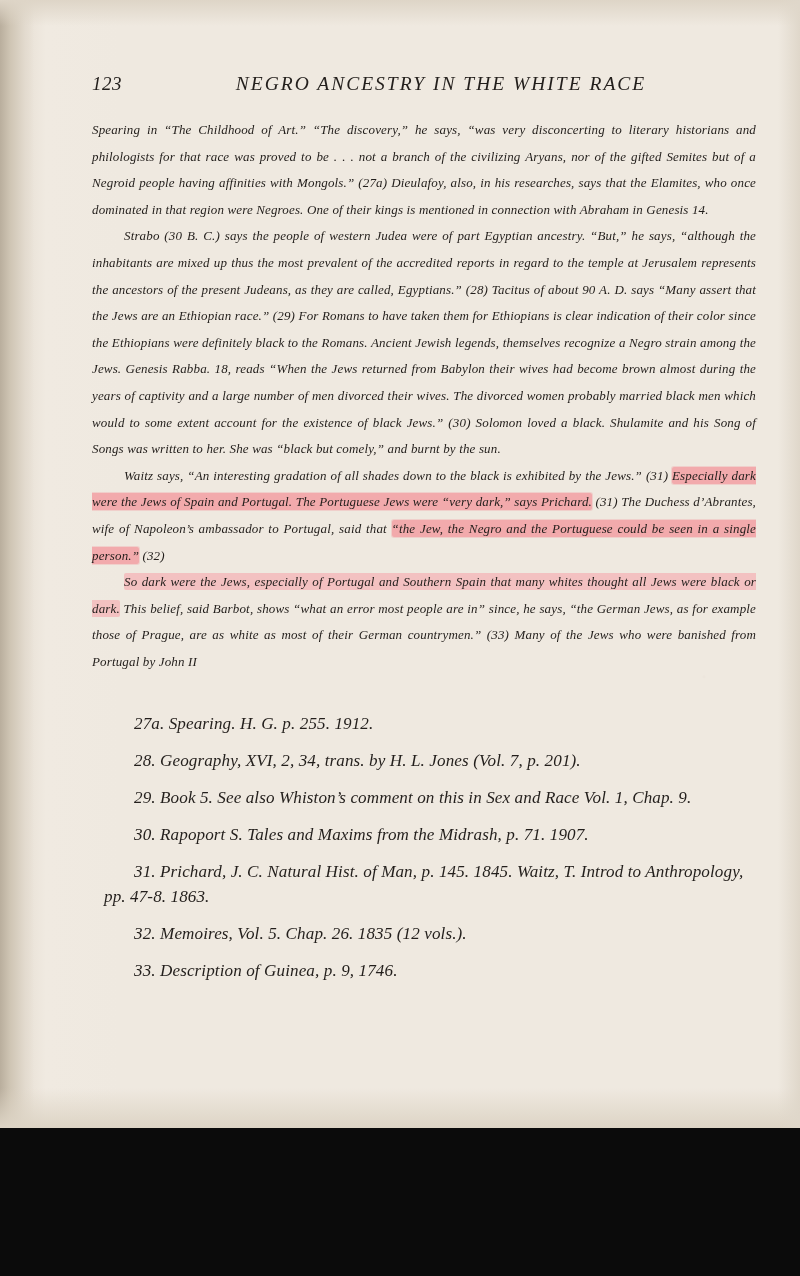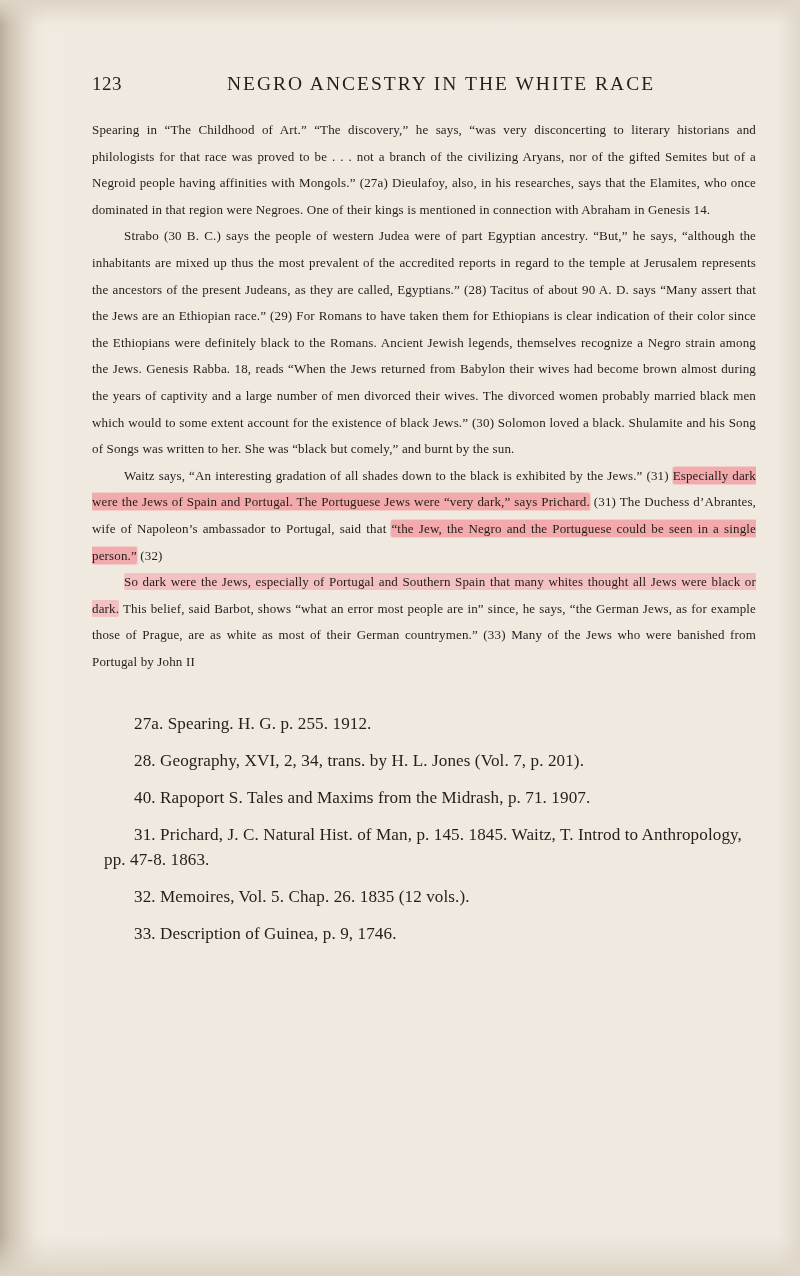--- a/index.html
+++ b/index.html
@@ -9,26 +9,27 @@
   }
   body {
     width: 800px;
     height: 1276px;
     overflow: hidden;
     font-family: "Liberation Serif", serif;
   }
   .page {
     position: relative;
     width: 800px;
-    height: 1276px;
+    height: 1128px;
     background: #efe9e0;
     background-image:
       linear-gradient(to right, #d8cfc2 0px, #e6ded2 18px, #f0eae1 46px, #efe9e0 120px),
       linear-gradient(to bottom, #ece6db 0%, #f1ebe2 35%, #eee8de 70%, #e9e2d7 100%);
     overflow: hidden;
+    font-style: italic;
   }
   
   .spine {
     position: absolute;
     top: 0; left: 0;
     width: 34px;
     height: 100%;
     background: linear-gradient(to right, #b9ae9d 0%, #cfc5b4 30%, #e3dbcf 75%, rgba(239,233,224,0) 100%);
     pointer-events: none;
   }
@@ -164,20 +165,21 @@
 
       <p class="indent"><span>Waitz says, “An interesting gradation of all shades down to the black is exhibited by the Jews.” (31) </span><span class="hl">Especially dark were the Jews of Spain and Portugal. The Portuguese Jews were “very dark,” says Prichard.</span><span> (31) The Duchess d’Abrantes, wife of Napoleon’s ambassador to Portugal, said that </span><span class="hl">“the Jew, the Negro and the Portuguese could be seen in a single person.”</span><span> (32)</span></p>
 
       <p class="indent"><span class="hl-soft">So dark were the Jews, especially of Portugal and Southern Spain that many whites thought all Jews were black or dark.</span><span> This belief, said Barbot, shows “what an error most people are in” since, he says, “the German Jews, as for example those of Prague, are as white as most of their German countrymen.” (33) Many of the Jews who were banished from Portugal by John II</span></p>
 
     </div>
 
     <div class="footnotes">
       <p>27a. Spearing. H. G. p. 255. 1912.</p>
       <p>28. Geography, XVI, 2, 34, trans. by H. L. Jones (Vol. 7, p. 201).</p>
-      <p>40. Rapoport S. Tales and Maxims from the Midrash, p. 71. 1907.</p>
+      <p>29. Book 5. See also Whiston’s comment on this in Sex and Race Vol. 1, Chap. 9.</p>
+      <p>30. Rapoport S. Tales and Maxims from the Midrash, p. 71. 1907.</p>
       <p>31. Prichard, J. C. Natural Hist. of Man, p. 145. 1845. Waitz, T. Introd to Anthropology, pp. 47-8. 1863.</p>
       <p>32. Memoires, Vol. 5. Chap. 26. 1835 (12 vols.).</p>
       <p>33. Description of Guinea, p. 9, 1746.</p>
     </div>
 
   </div>
 </div>
 
 </body></html>

